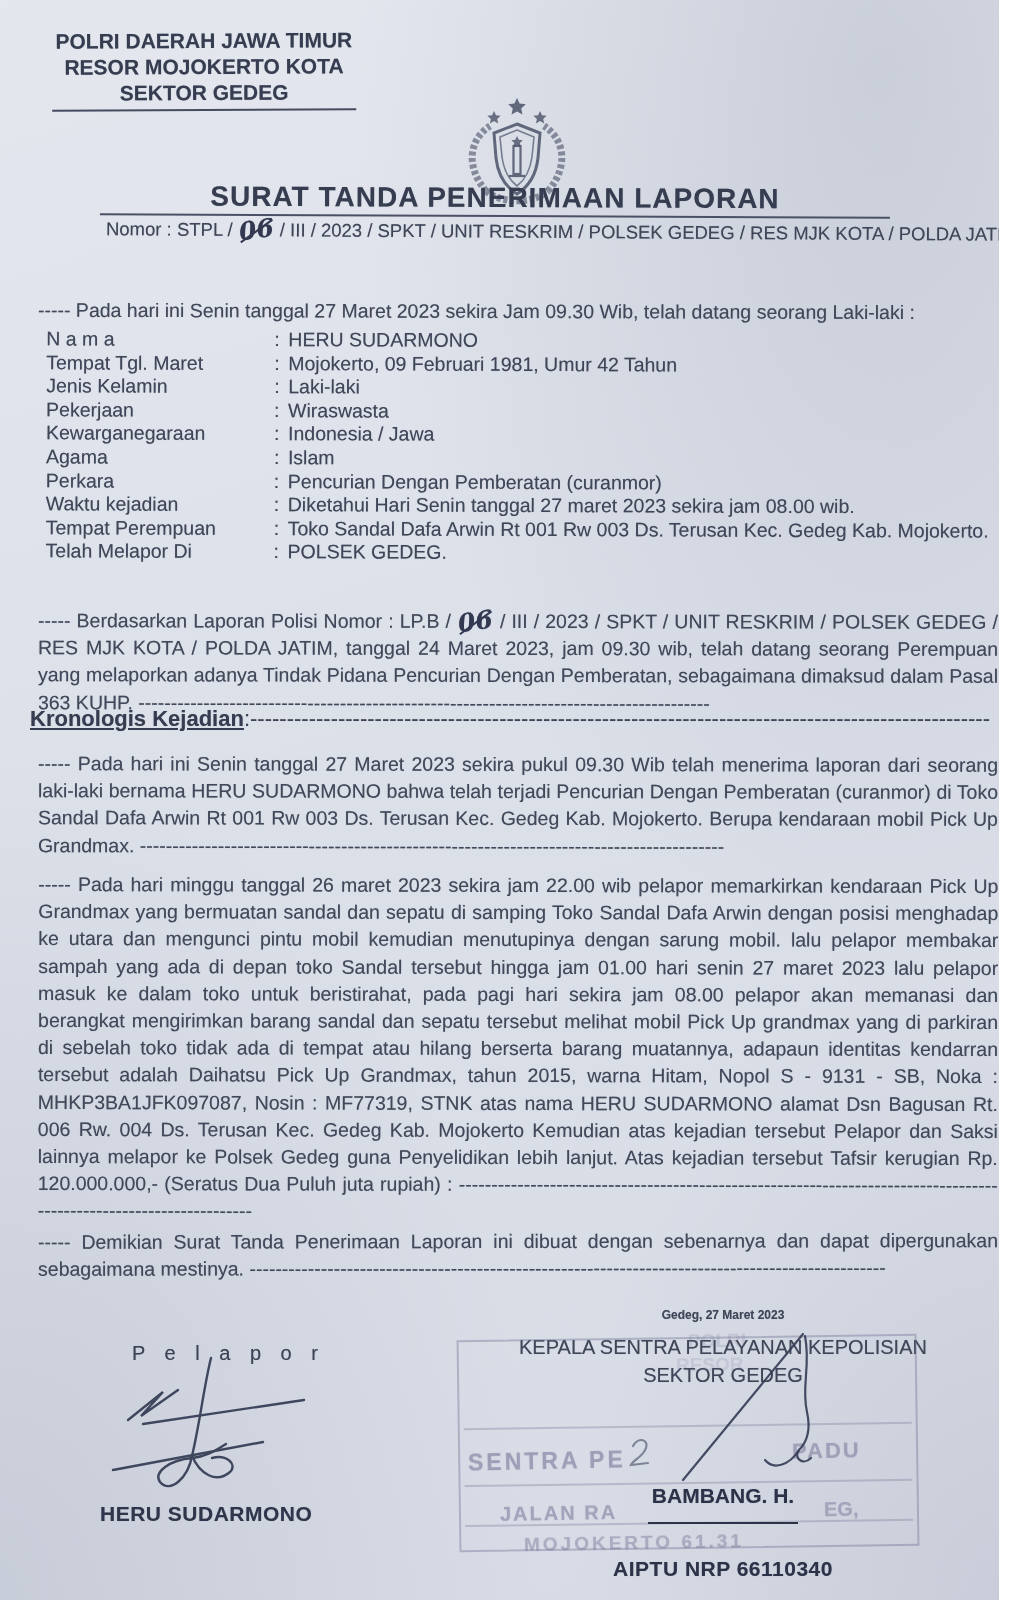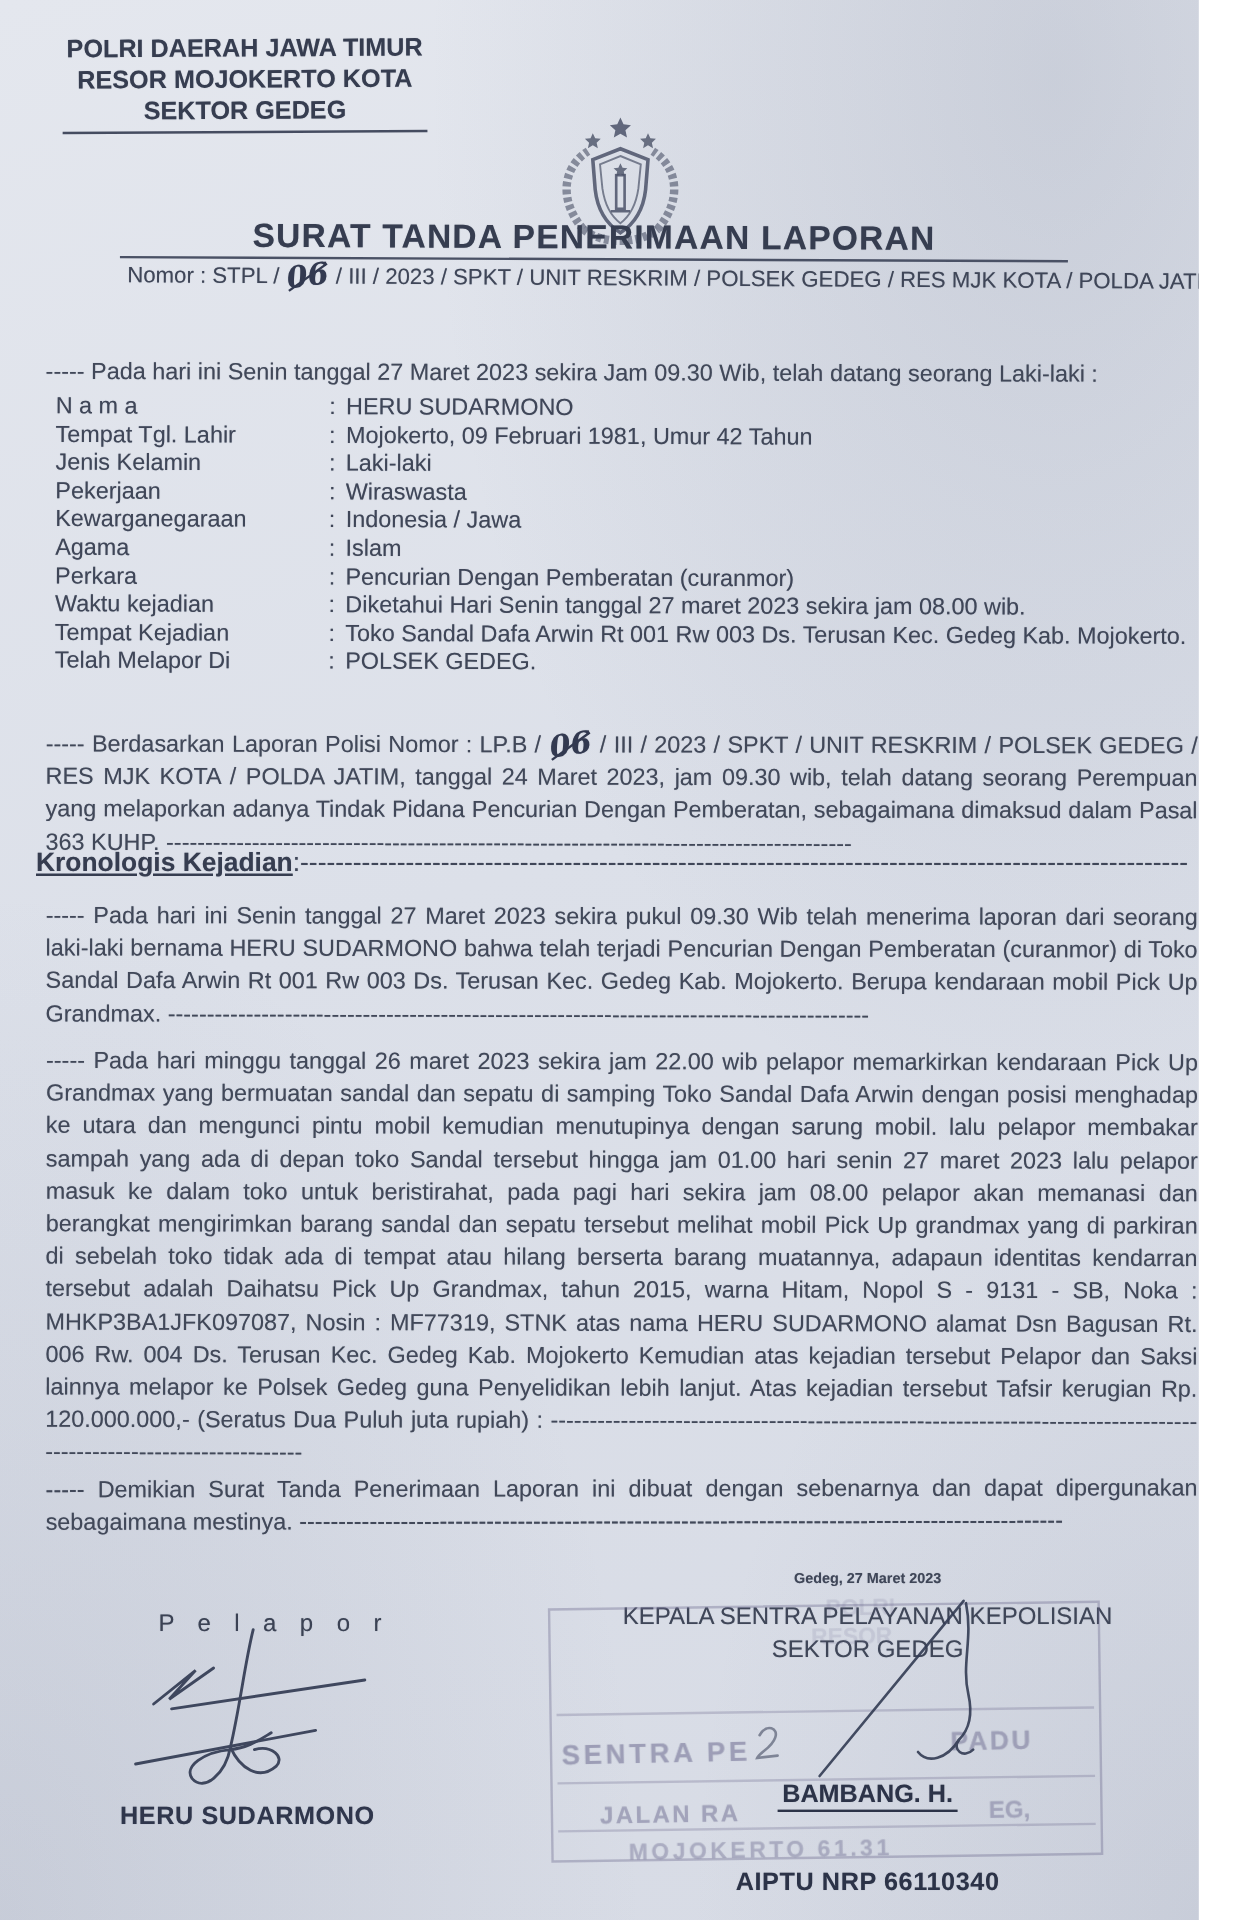--- a/index.html
+++ b/index.html
@@ -48,21 +48,21 @@
   .kron1{left:38px;top:731px;width:960px;transform:rotate(0.1deg);}
   .kron2{left:38px;top:852px;width:960px;transform:rotate(0.12deg);}
   .closing{left:38px;top:1208px;width:960px;transform:rotate(-0.1deg);}
   
   .sig-left-role{left:132px;top:1342px;font-size:20px;letter-spacing:7px;color:#3b4254;}
   .sig-left-name{left:100px;top:1502px;font-size:21px;font-weight:bold;color:#2f364c;letter-spacing:0.5px;}
   .sr-date{left:440px;top:1308px;width:566px;text-align:center;font-size:12px;font-weight:bold;}
   .sr-t1{left:440px;top:1336px;width:566px;text-align:center;font-size:20px;}
   .sr-t2{left:440px;top:1364px;width:566px;text-align:center;font-size:20px;}
   .sr-name{left:440px;top:1484px;width:566px;text-align:center;font-size:21px;font-weight:bold;color:#2c3348;}
-  .sr-name span{border-bottom:2.5px solid #2c3348;padding:0 4px 1px;}
+  .sr-name span{border-bottom:2.5px solid #2c3348;padding:0 4px 15px;}
   .sr-rank{left:440px;top:1513px;width:566px;text-align:center;font-size:21px;font-weight:bold;color:#2c3348;letter-spacing:0.5px;margin-top:44px;}
   
   .stamp{left:458px;top:1337px;width:456px;height:208px;
     border:2px solid rgba(108,106,142,0.38);transform:rotate(-0.8deg);}
   .stamp-line{position:absolute;left:4px;right:4px;height:0;border-top:2px solid rgba(108,106,142,0.30);}
   .sfrag{position:absolute;color:#6e6c91;font-weight:bold;white-space:nowrap;
     filter:blur(0.4px);}
   .sig-svg{position:absolute;pointer-events:none;}
   .dots{left:1001px;top:1566px;width:3px;height:3px;background:#5a6173;border-radius:50%;
     box-shadow:0 9px 0 #5a6173, 0 18px 0 rgba(90,97,115,0.8);}
@@ -107,21 +107,21 @@
 
   <p class="abs para intro">----- Pada hari ini Senin tanggal 27 Maret 2023 sekira Jam 09.30 Wib, telah datang seorang Laki-laki :</p>
 
   <div class="abs fields">
     <div class="frow">
         <span class="flabel">N a m a</span>
         <span class="fcolon">:</span>
         <span class="fvalue">HERU SUDARMONO</span>
       </div>
     <div class="frow">
-        <span class="flabel">Tempat Tgl. Lahir</span>
+        <span class="flabel">Tempat Tgl. Maret</span>
         <span class="fcolon">:</span>
         <span class="fvalue">Mojokerto, 09 Februari 1981, Umur 42 Tahun</span>
       </div>
     <div class="frow">
         <span class="flabel">Jenis Kelamin</span>
         <span class="fcolon">:</span>
         <span class="fvalue">Laki-laki</span>
       </div>
     <div class="frow">
         <span class="flabel">Pekerjaan</span>
@@ -142,21 +142,21 @@
         <span class="flabel">Perkara</span>
         <span class="fcolon">:</span>
         <span class="fvalue">Pencurian Dengan Pemberatan (curanmor)</span>
       </div>
     <div class="frow">
         <span class="flabel">Waktu kejadian</span>
         <span class="fcolon">:</span>
         <span class="fvalue">Diketahui Hari Senin tanggal 27 maret 2023 sekira jam 08.00 wib.</span>
       </div>
     <div class="frow">
-        <span class="flabel">Tempat Kejadian</span>
+        <span class="flabel">Tempat Perempuan</span>
         <span class="fcolon">:</span>
         <span class="fvalue">Toko Sandal Dafa Arwin Rt 001 Rw 003 Ds. Terusan Kec. Gedeg Kab. Mojokerto.</span>
       </div>
     <div class="frow">
         <span class="flabel">Telah Melapor Di</span>
         <span class="fcolon">:</span>
         <span class="fvalue">POLSEK GEDEG.</span>
       </div>
   </div>
 

